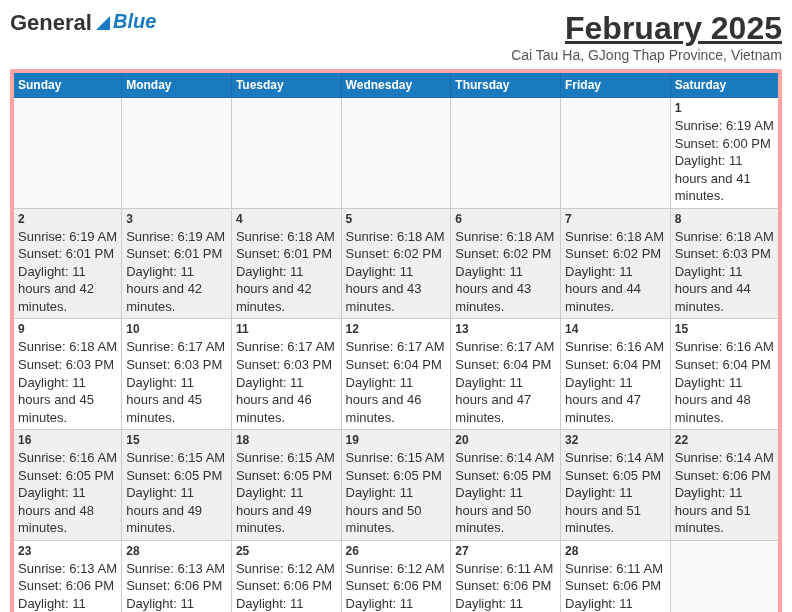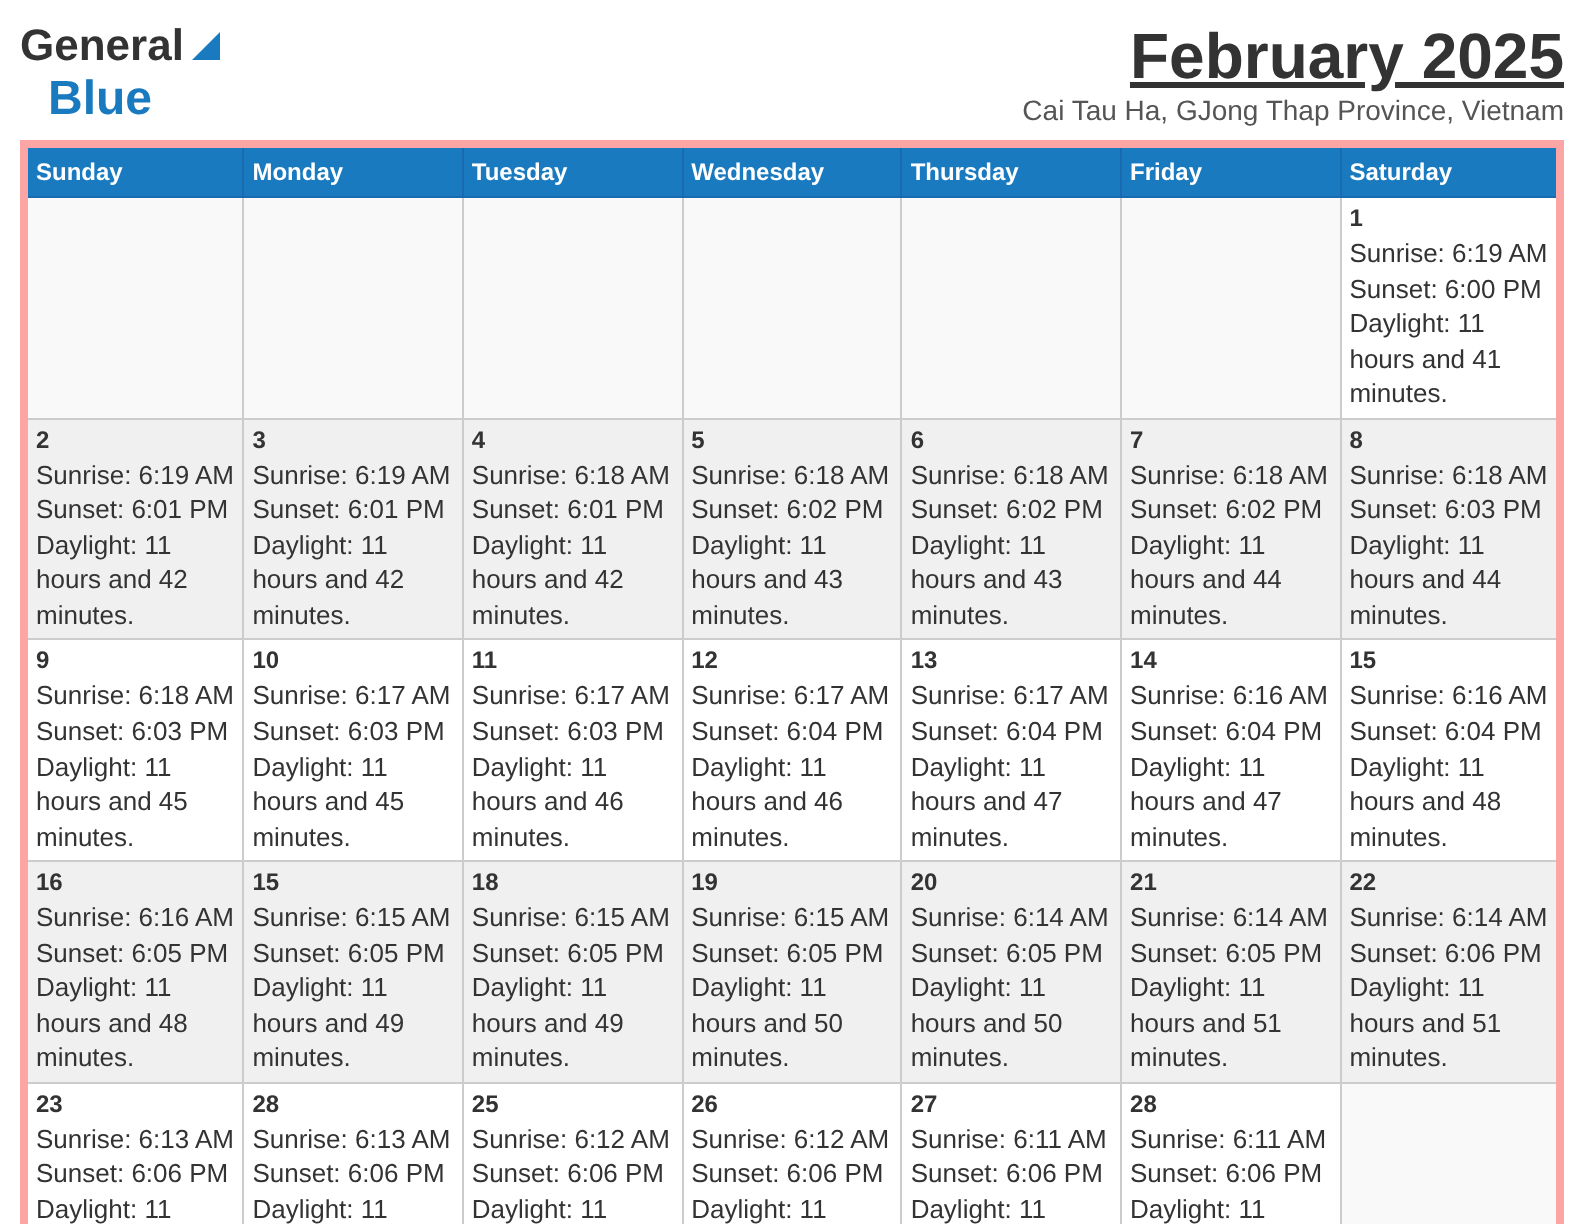--- a/index.html
+++ b/index.html
@@ -11,21 +11,21 @@
       padding: 10px;
     }
     .header {
       display: flex;
       justify-content: space-between;
       align-items: flex-start;
       margin-bottom: 6px;
     }
     .logo {
       display: flex;
-      flex-direction: column;
+      flex-direction: row;
       align-items: flex-start;
     }
     .logo-row {
       display: flex;
       align-items: center;
       gap: 2px;
     }
     .logo-triangle {
       width: 0;
       height: 0;
@@ -92,21 +92,21 @@
   </style>
 </head>
 <body>
 
 <div class="header">
   <div class="logo">
     <div class="logo-row">
       <span style="font-size:22px;font-weight:bold;color:#333;">General</span>
       <div class="logo-triangle"></div>
     </div>
-    <span style="font-size:24px;font-weight:bold;color:#1a7abf;margin-left:14px;">Blue</span>
+    <span style="font-size:20px;font-weight:bold;color:#1a7abf;margin-left:3px;font-style:italic;">Blue</span>
   </div>
   <div class="title-area">
     <div class="month-title">February 2025</div>
     <div class="subtitle">Cai Tau Ha, GJong Thap Province, Vietnam</div>
   </div>
 </div>
 
 <table class="calendar">
   <thead>
     <tr>
@@ -247,21 +247,21 @@
 Sunset: 6:05 PM
 Daylight: 11 hours and 50 minutes.</div>
         </td>
         <td>
           <div class="day-num">20</div>
           <div class="day-info" style="white-space: pre-line;">Sunrise: 6:14 AM
 Sunset: 6:05 PM
 Daylight: 11 hours and 50 minutes.</div>
         </td>
         <td>
-          <div class="day-num">21</div>
+          <div class="day-num">32</div>
           <div class="day-info" style="white-space: pre-line;">Sunrise: 6:14 AM
 Sunset: 6:05 PM
 Daylight: 11 hours and 51 minutes.</div>
         </td>
         <td>
           <div class="day-num">22</div>
           <div class="day-info" style="white-space: pre-line;">Sunrise: 6:14 AM
 Sunset: 6:06 PM
 Daylight: 11 hours and 51 minutes.</div>
         </td>

